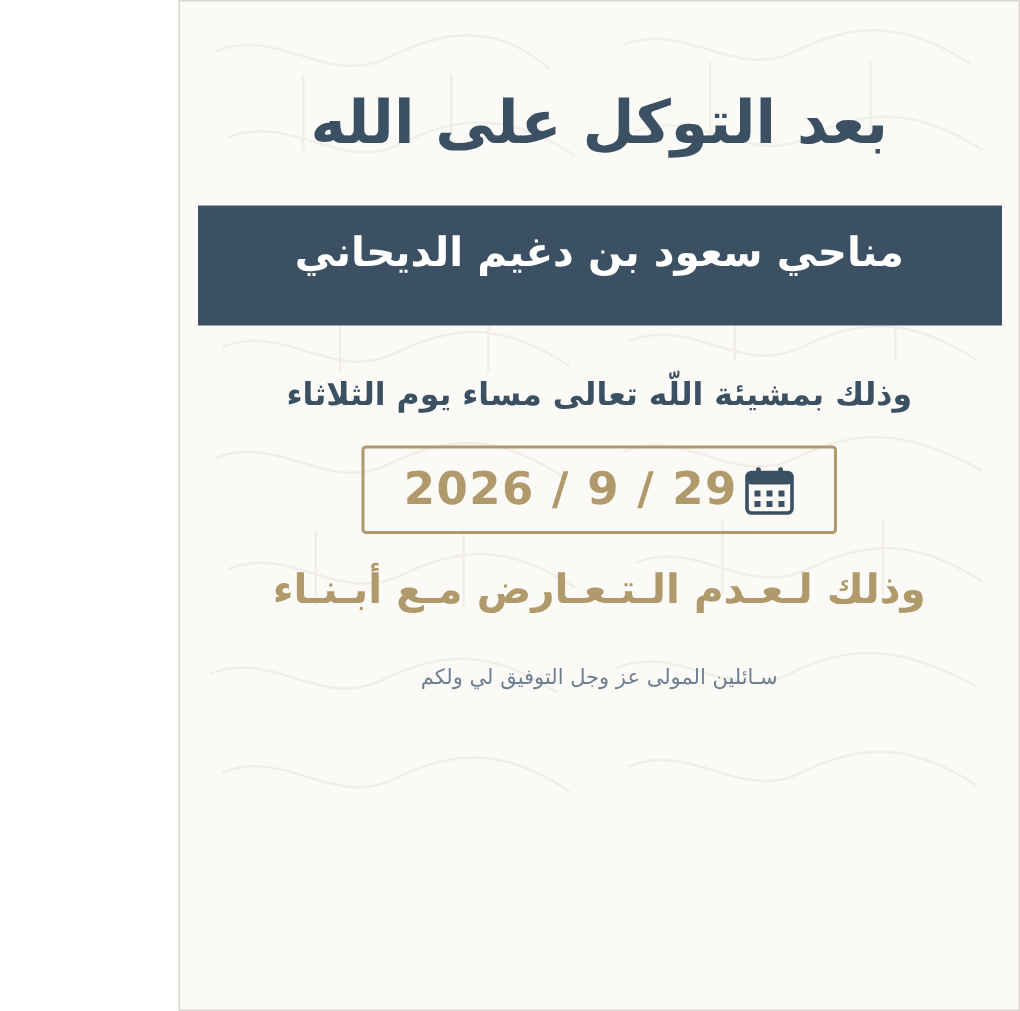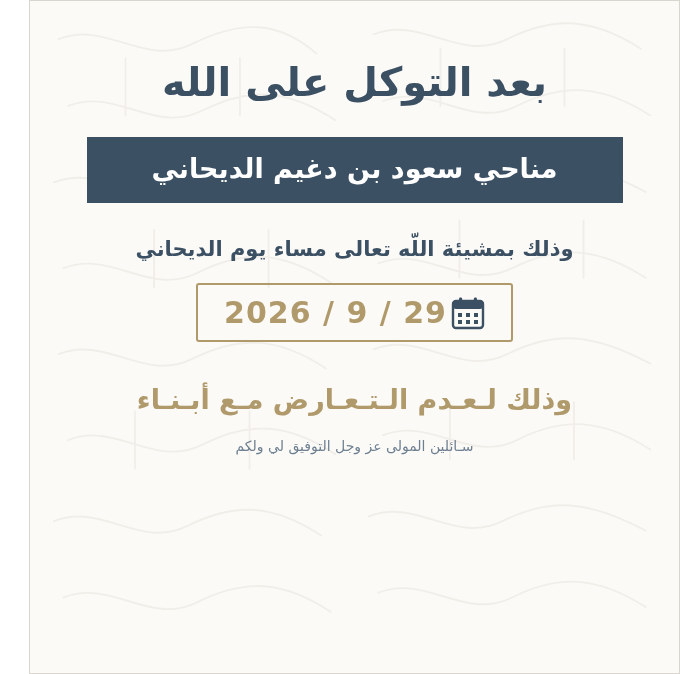--- a/index.html
+++ b/index.html
@@ -9,21 +9,21 @@
   }
   body {
     width: 680px;
     height: 674px;
     overflow: hidden;
     font-family: "DejaVu Sans", "Liberation Sans", sans-serif;
   }
 
   .card {
     position: relative;
-    width: 651px;
+    width: 561px;
     height: 674px;
     box-sizing: border-box;
     background: #fbfaf7;
     border: 1px solid #d9d6cf;
     overflow: hidden;
     display: flex;
     flex-direction: column;
     align-items: flex-end;
   }
 
@@ -62,21 +62,21 @@
     font-weight: normal;
     direction: rtl;
   }
 
   .name-banner {
     margin-top: 30px;
     background: #3c5064;
     color: #ffffff;
     font-size: 27px;
     font-weight: bold;
-    padding: 16px 26px 18px 26px;
+    padding: 16px 26px 32px 26px;
     width: 536px;
     box-sizing: border-box;
     direction: rtl;
     line-height: 1.2;
   }
 
   .occasion {
     margin-top: 34px;
     font-size: 21px;
     font-weight: bold;
@@ -101,31 +101,31 @@
     letter-spacing: 1px;
     font-family: "DejaVu Sans", "Liberation Sans", sans-serif;
   }
   .cal-icon {
     display: inline-block;
     width: 34px;
     height: 34px;
   }
 
   .note {
-    margin-top: 38px;
+    margin-top: 18px;
     font-size: 27px;
     font-weight: bold;
     color: #b09a6b;
     line-height: 1.45;
     direction: rtl;
   }
   .note .line2 { display: block; }
 
   .footer {
-    margin-top: 18px;
+    margin-top: 30px;
     font-size: 14px;
     color: #6d7f90;
     direction: rtl;
   }
 </style>
 </head>
 <body>
 
 <div class="card">
 
@@ -153,21 +153,21 @@
     </g>
   </svg>
 
   <div class="content">
 
     <div class="headline">بعد التوكل على الله</div>
 
 
     <div class="name-banner">مناحي سعود بن دغيم الديحاني</div>
 
-    <div class="occasion">وذلك بمشيئة اللّه تعالى مساء يوم الديحاني</div>
+    <div class="occasion">وذلك بمشيئة اللّه تعالى مساء يوم الثلاثاء</div>
 
     <div class="date-box">
       <span class="date-text">2026 / 9 / 29</span>
       <span class="cal-icon">
         <svg viewBox="0 0 34 34" width="34" height="34" aria-hidden="true">
           <rect x="2" y="5" width="30" height="27" rx="3" ry="3" fill="none" stroke="#3c5064" stroke-width="2.4"></rect>
           <rect x="2" y="5" width="30" height="8" rx="3" ry="3" fill="#3c5064"></rect>
           <rect x="8" y="1.5" width="3.2" height="7" rx="1.4" fill="#3c5064"></rect>
           <rect x="22.8" y="1.5" width="3.2" height="7" rx="1.4" fill="#3c5064"></rect>
           <rect x="7" y="17" width="4" height="4" fill="#3c5064"></rect>

